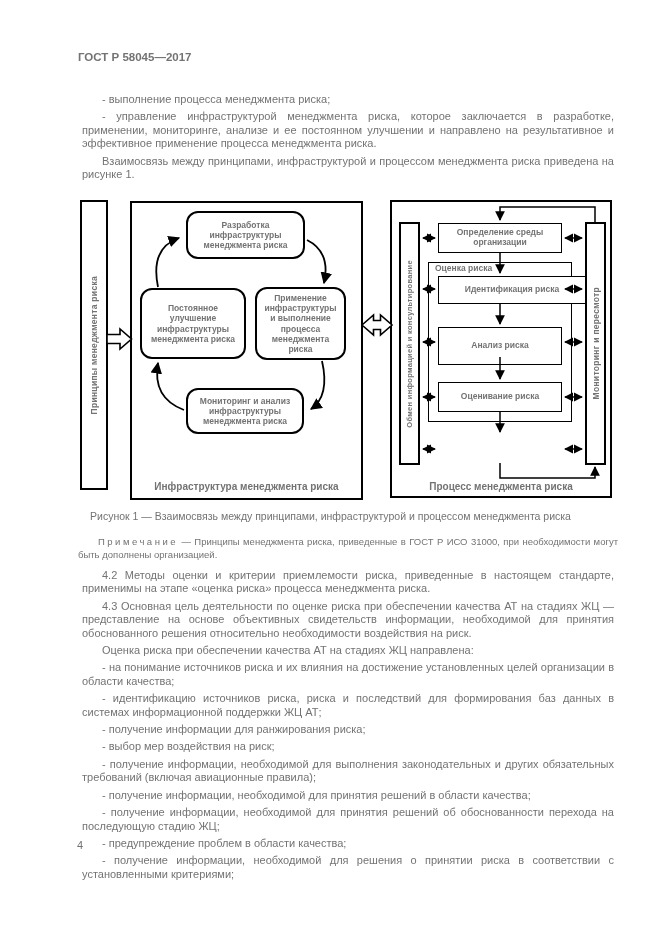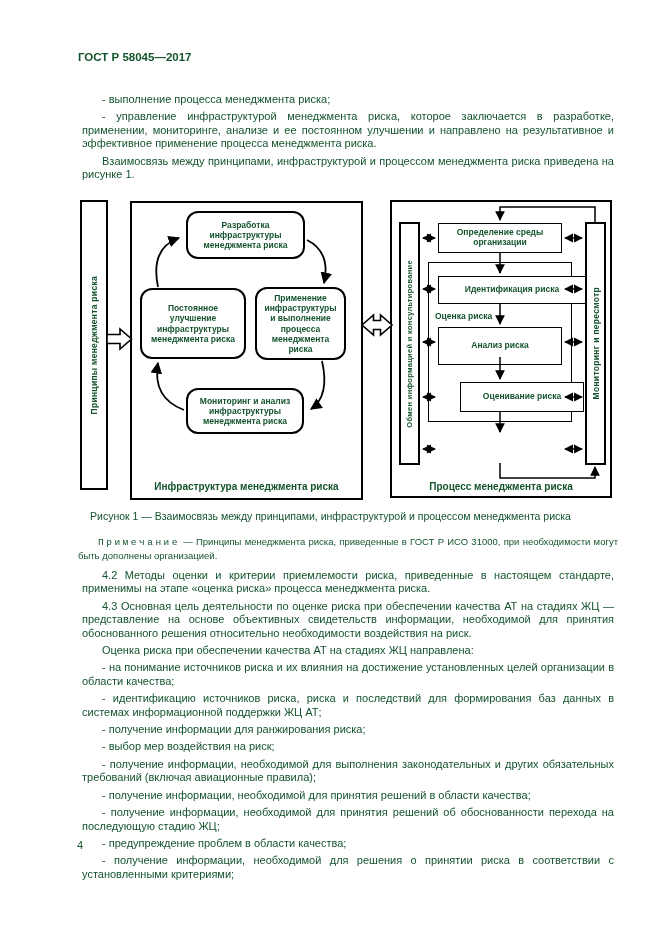--- a/index.html
+++ b/index.html
@@ -1,28 +1,28 @@
 <!DOCTYPE html>
 <html><head>
 <meta charset="utf-8">
 <style>
   html,body { margin:0; padding:0; background:#777; }
   #page {
     position:relative; width:661px; height:935px; margin:0 auto;
-    background:#ffffff; color:#14532d;
+    background:#ffffff; color:#737373;
     font-family:"Liberation Sans", sans-serif;
     overflow:hidden;
   }
   .abs { position:absolute; }
   .hdr { font-weight:bold; font-size:11.5px; }
   .textcol { width:540px; font-size:11px; line-height:13.4px; }
   .para { margin:4px; text-indent:20px; text-align:justify; }
   .caption { width:661px; text-align:center; font-size:10.5px; }
   .note { margin:0; font-size:9.5px; line-height:12.8px; text-indent:20px; text-align:justify; }
-  .note-label { letter-spacing:2.5px;font-family:Liberation Mono, monospace; }
+  .note-label { letter-spacing:2.5px; }
   .pagenum { font-size:11px; }
 
   
   .bigbox { border:2px solid #000; background:#fff; box-sizing:border-box; }
   .rbox {
     position:absolute; border:2px solid #000; border-radius:12px; background:#fff;
     display:flex; align-items:center; justify-content:center; text-align:center;
     font-weight:bold; font-size:8.5px; line-height:1.18; padding:2px 4px; box-sizing:border-box;
   }
   .sbox {
@@ -76,25 +76,25 @@
     <div class="vbar" style="left:399px; top:222px; width:21px; height:243px;">
       <span class="vtext" style="font-size:7.5px;">Обмен информацией и консультирование</span>
     </div>
     <div class="vbar" style="left:585px; top:222px; width:21px; height:243px;">
       <span class="vtext">Мониторинг и пересмотр</span>
     </div>
 
     <div class="sbox" style="left:438px; top:223px; width:124px; height:30px;">Определение среды организации</div>
 
     <div class="group" style="left:428px; top:262px; width:144px; height:160px;"></div>
-    <div class="grouplabel" style="left:433px; top:263px;margin-top:48px;">Оценка риска</div>
+    <div class="grouplabel" style="left:433px; top:263px;">Оценка риска</div>
 
     <div class="sbox" style="left:438px; top:276px; width:148px; height:28px;">Идентификация риска</div>
     <div class="sbox" style="left:438px; top:327px; width:124px; height:38px;">Анализ риска</div>
-    <div class="sbox" style="left:460px; top:382px; width:124px; height:30px;">Оценивание риска</div>
+    <div class="sbox" style="left:438px; top:382px; width:124px; height:30px;">Оценивание риска</div>
 
     <svg class="abs overlay" style="left:0; top:0;" width="661" height="935" viewBox="0 0 661 935">
       <defs>
         <marker id="ah" viewBox="0 0 10 10" refX="9" refY="5" markerWidth="6.5" markerHeight="6.5" orient="auto-start-reverse">
           <path d="M 0 0 L 10 5 L 0 10 z" fill="#000"></path>
         </marker>
       </defs>
 
       <g fill="none" stroke="#000" stroke-width="1.8">
         <path d="M 158,287 Q 150,248 179,238" marker-end="url(#ah)"></path>

